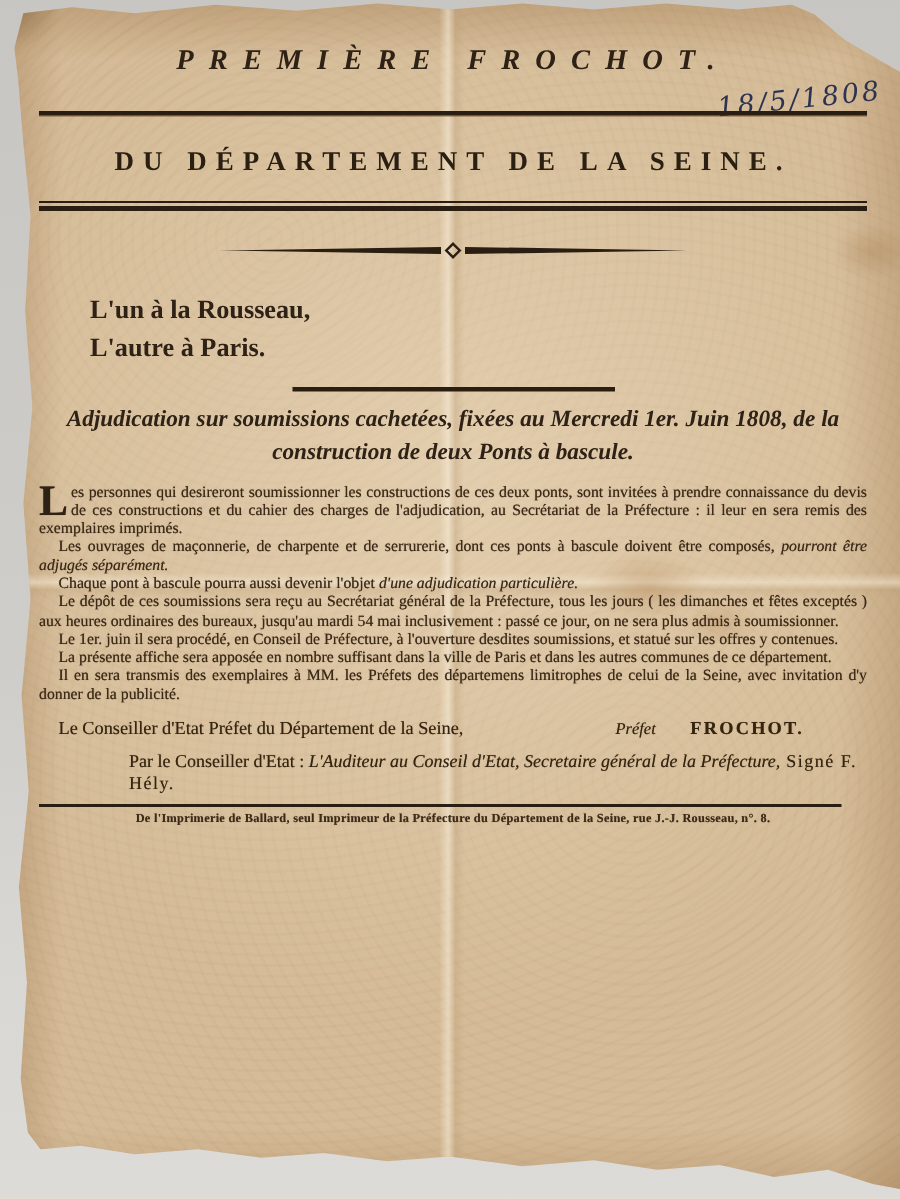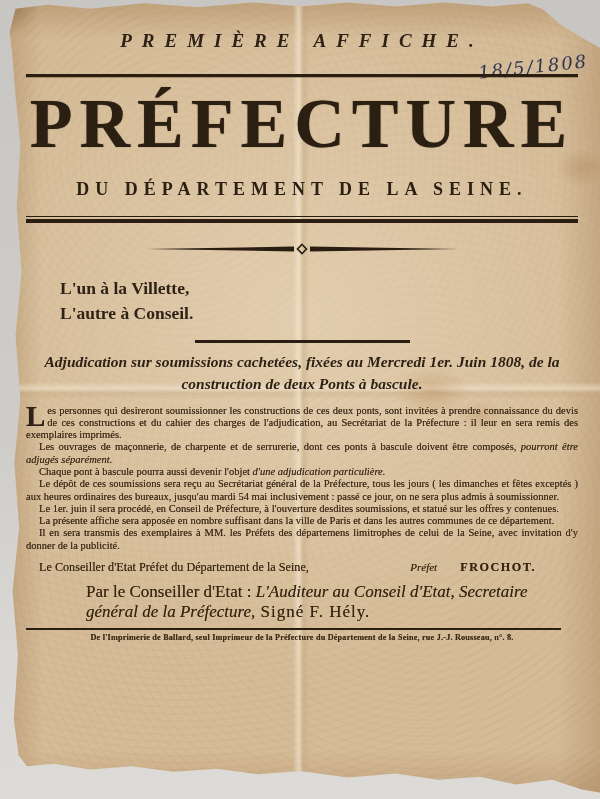--- a/index.html
+++ b/index.html
@@ -80,53 +80,52 @@
   }
   .bodytext p{margin:0;text-indent:13px;}
   .bodytext p.first{text-indent:0;}
   .initial{float:left;font-size:29px;line-height:22px;font-weight:bold;padding-right:2px;color:#2e2115;}
   .it{font-style:italic;}
   .closing{font-size:12.2px;color:#34240f;text-shadow:0 0 .5px rgba(60,40,20,.6);}
   .fait{margin-top:8px;padding-left:13px;}
   .counselor-row{margin-top:8px;display:flex;justify-content:space-between;align-items:baseline;padding:0 42px 0 13px;}
   .signed .lbl{font-style:italic;font-size:11px;}
   .signed .name{letter-spacing:1.5px;font-weight:600;margin-left:20px;}
-  .secretary{margin-top:7px;padding-left:60px;font-size:17px;}
+  .secretary{margin-top:7px;padding-left:60px;font-size:12px;}
   .secretary .name{letter-spacing:1px;}
   .rule-bottom{margin-top:6px;height:2px;background:#2a1e12;width:97%;}
   .imprint{
     margin-top:3px;text-align:center;font-size:8.2px;font-weight:bold;
     color:#3b2a18;letter-spacing:.2px;
   }
 </style>
 </head>
 <body>
 
 <div class="photo">
   <div class="paper">
     <div class="handwritten">18/5/1808</div>
 
     <div class="content">
-      <div class="masthead">PREMIÈRE AFFICHE.</div>
+      <div class="masthead">PREMIÈRE FROCHOT.</div>
       <div class="rule-full"></div>
 
-      <div class="title-main">PRÉFECTURE</div>
       <div class="title-sub">DU DÉPARTEMENT DE LA SEINE.</div>
       <div class="rule-double"></div>
 
 
       <svg class="ornament" width="320" height="14" viewBox="0 0 320 14">
         <polygon points="4,7 152,4.6 152,9.4" fill="#2a1e12"></polygon>
         <rect x="156.8" y="3.8" width="6.4" height="6.4" transform="rotate(45 160 7)" fill="none" stroke="#2a1e12" stroke-width="1.6"></rect>
         <polygon points="316,7 168,4.6 168,9.4" fill="#2a1e12"></polygon>
       </svg>
 
       <div class="announce">
-        <div class="ind">L'un à la Villette,</div>
-        <div class="ind">L'autre à Conseil.</div>
+        <div class="ind">L'un à la Rousseau,</div>
+        <div class="ind">L'autre à Paris.</div>
       </div>
 
       <div class="rule-short"></div>
 
       <div class="adjudication">Adjudication sur soumissions cachetées, fixées au Mercredi 1er. Juin 1808, de la construction de deux Ponts à bascule.</div>
 
       <div class="bodytext">
         <p class="first"><span class="initial">L</span><span>es personnes qui desireront soumissionner les constructions de ces deux ponts, sont invitées à prendre connaissance du devis de ces constructions et du cahier des charges de l'adjudication, au Secrétariat de la Préfecture : il leur en sera remis des exemplaires imprimés.</span></p>
         <p><span>Les ouvrages de maçonnerie, de charpente et de serrurerie, dont ces ponts à bascule doivent être composés, </span><span class="it">pourront être adjugés séparément.</span></p>
         <p><span>Chaque pont à bascule pourra aussi devenir l'objet </span><span class="it">d'une adjudication particulière.</span></p>

